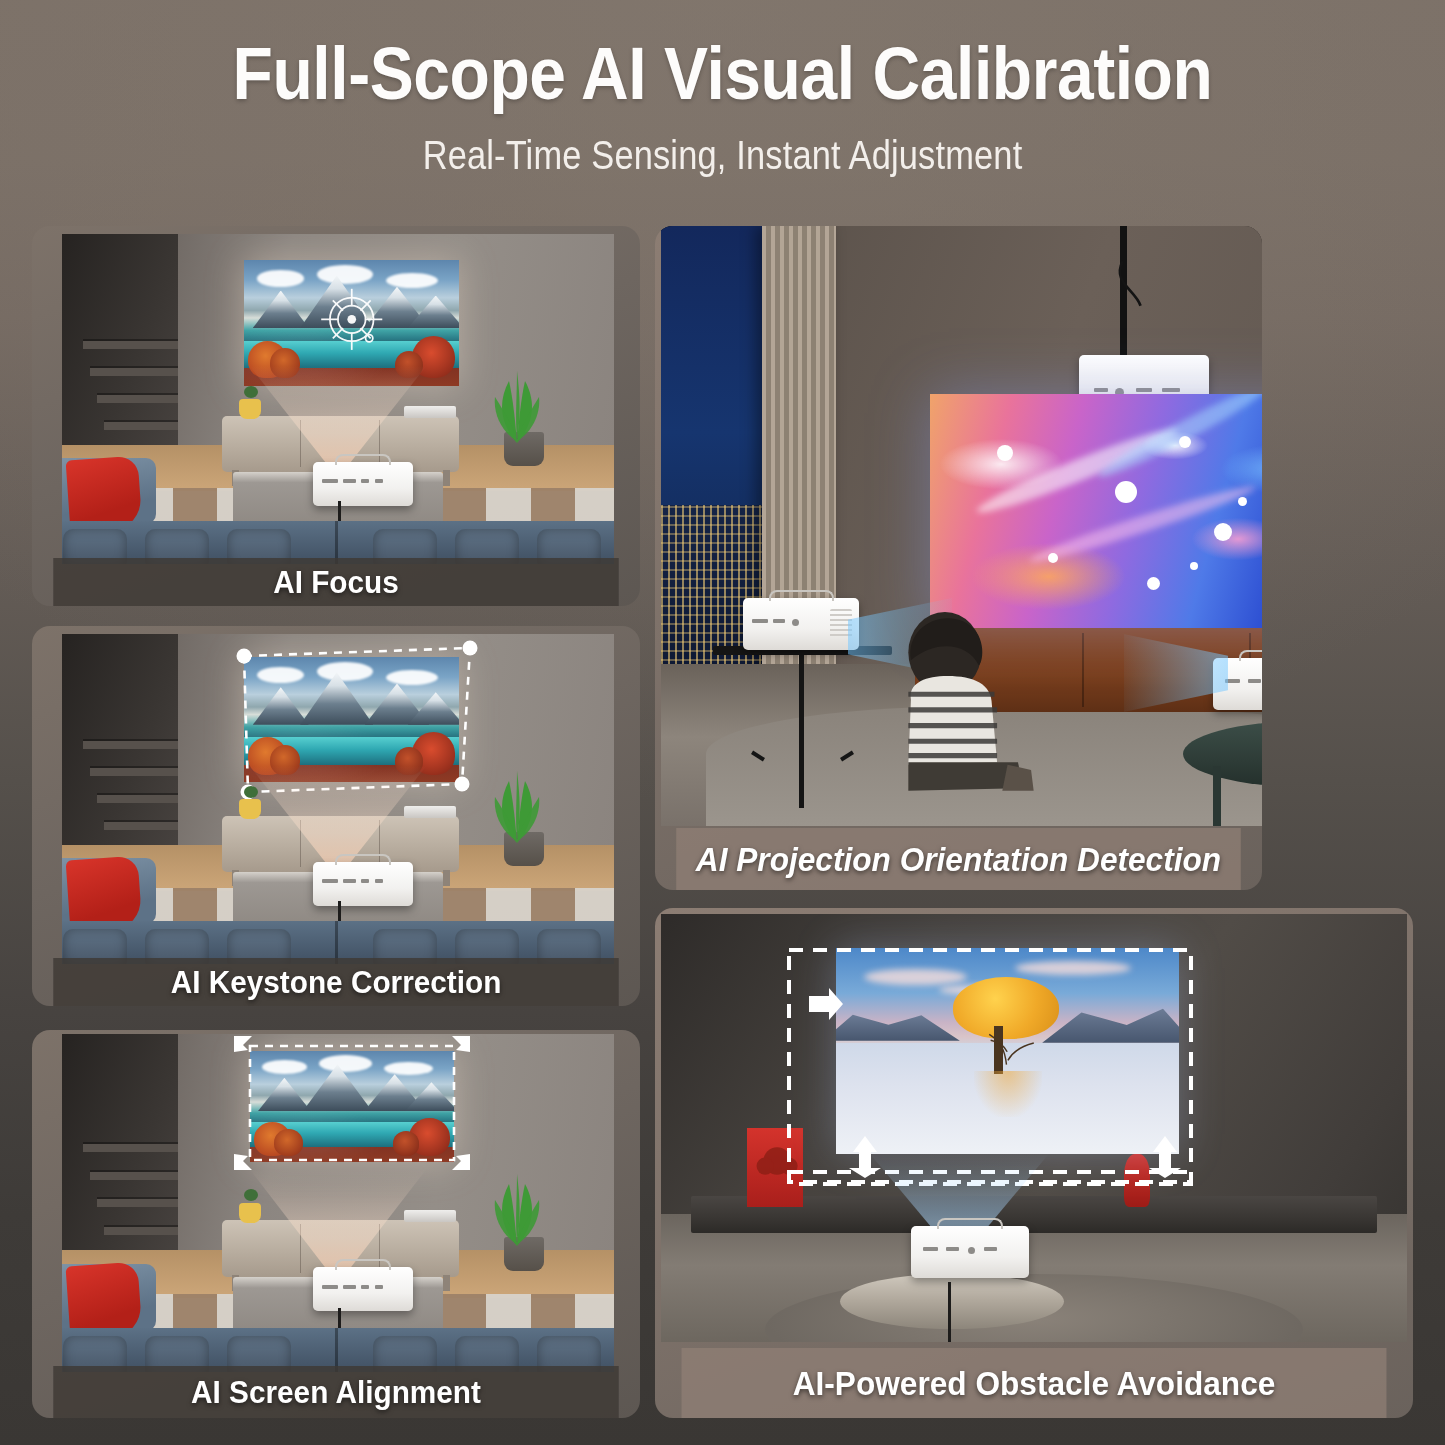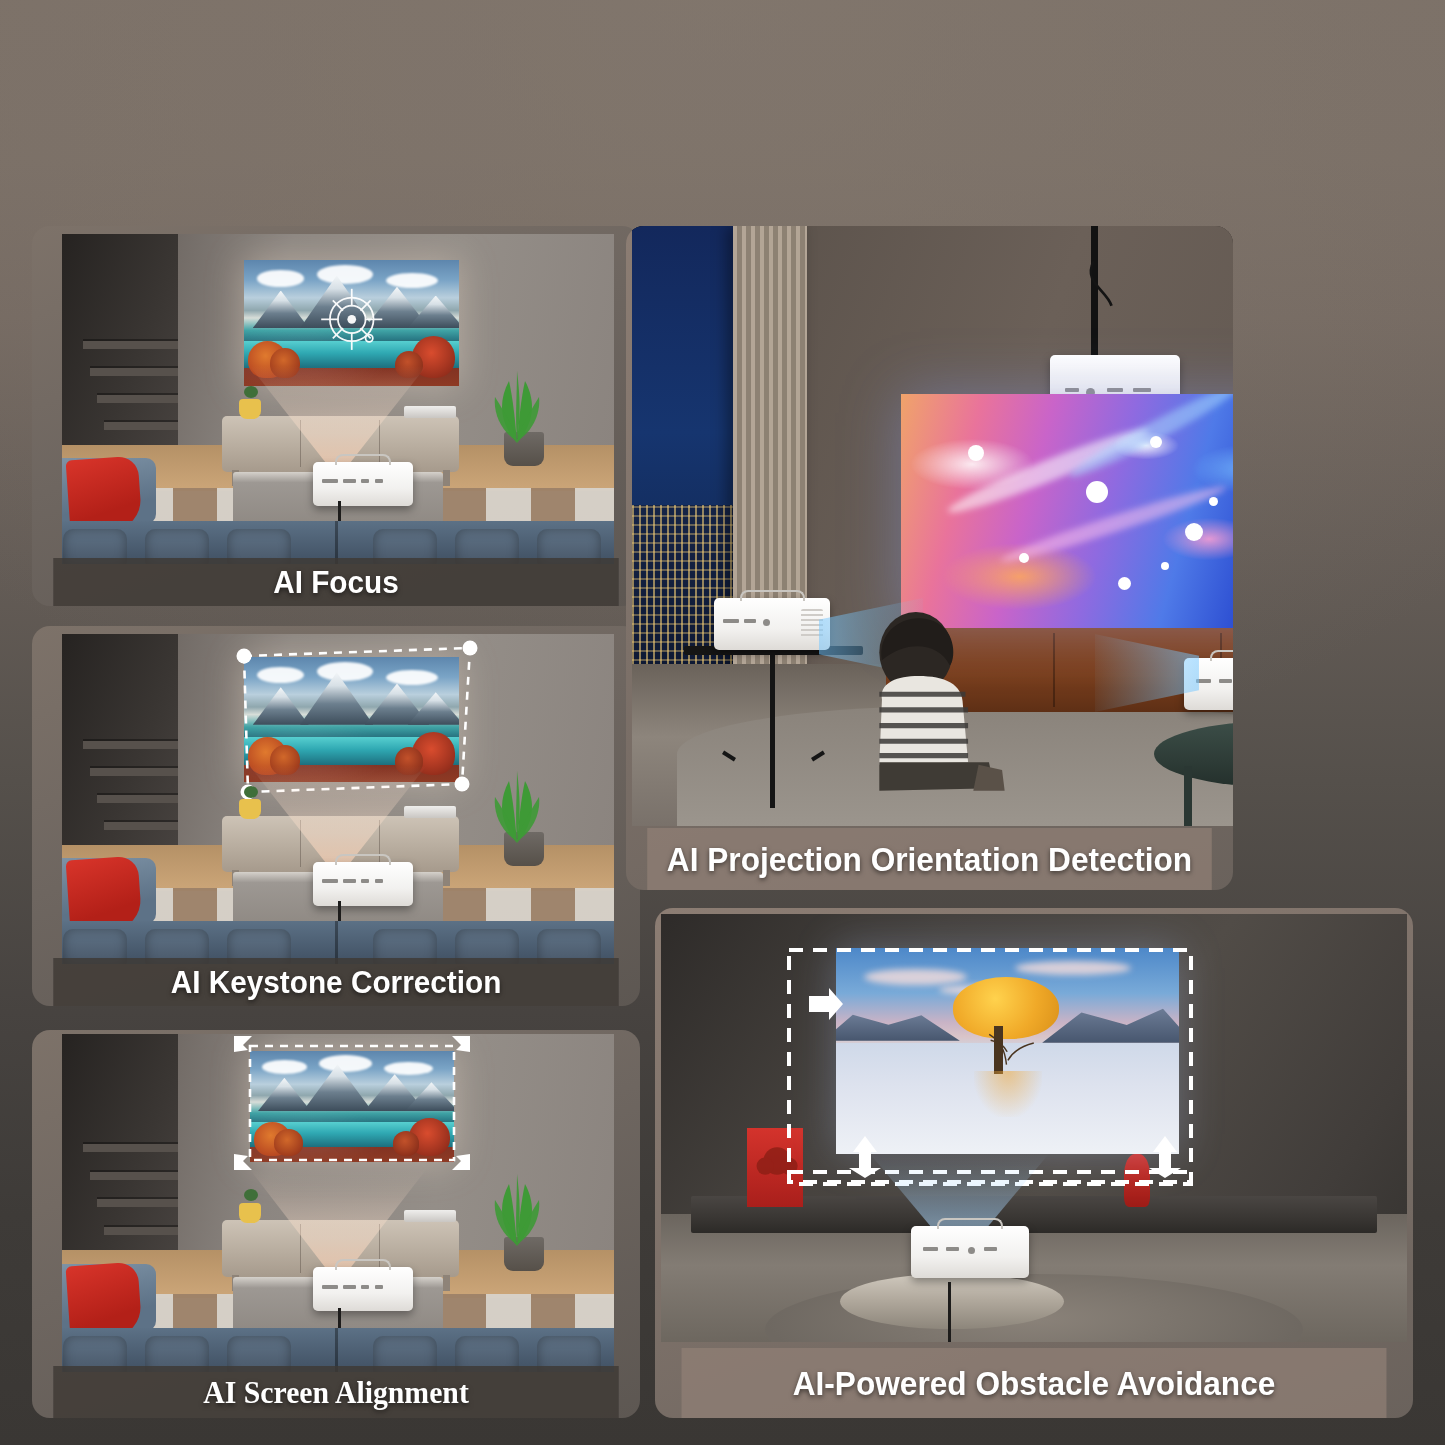--- a/index.html
+++ b/index.html
@@ -43,22 +43,22 @@
     color:#ffffff;font-weight:bold;
     text-shadow:0 2px 6px rgba(0,0,0,0.55);
     transform:scaleX(0.93);transform-origin:50% 50%;
   }
   .cap-dark{background:rgba(62,57,53,0.82);}
   .cap-warm{background:rgba(145,128,118,0.70);}
 
   
   #card-focus{left:32px;top:226px;width:608px;height:380px;}
   #card-keystone{left:32px;top:626px;width:608px;height:380px;}
-  #card-align{left:32px;top:1030px;width:608px;height:388px;font-family:Liberation Serif, serif;}
-  #card-orient{left:626px;top:226px;width:607px;height:664px;}
+  #card-align{left:32px;top:1030px;width:608px;height:388px;}
+  #card-orient{left:655px;top:226px;width:607px;height:664px;font-style:italic;}
   #card-obstacle{left:655px;top:908px;width:758px;height:510px;}
 
   #card-focus .photo,#card-keystone .photo{left:30px;top:8px;width:552px;height:330px;}
   #card-align .photo{left:30px;top:4px;width:552px;height:338px;}
   #card-orient .photo{left:6px;top:0px;width:746px;height:600px;}
   #card-obstacle .photo{left:6px;top:6px;width:746px;height:428px;}
 
   #card-focus .caption,#card-keystone .caption{height:48px;font-size:32px;}
   #card-align .caption{height:52px;font-size:32px;}
   #card-orient .caption{height:62px;font-size:34px;}
@@ -146,20 +146,24 @@
   .lt-cloud{position:absolute;background:rgba(255,225,220,0.75);border-radius:50%;filter:blur(3px);}
   .lt-mtn{position:absolute;background:linear-gradient(180deg,#6f7f99 0%,#47566e 100%);}
   .lt-canopy{position:absolute;border-radius:50% 50% 46% 46%;background:radial-gradient(circle at 40% 35%,#ffd24d 0%,#f0a928 55%,#d88f18 100%);}
   .lt-trunk{position:absolute;background:#4a3520;}
 </style>
 </head>
 <body>
 
 <div class="page">
 
+  <div class="header">
+    <h1 class="title">Full-Scope AI Visual Calibration</h1>
+    <p class="subtitle">Real-Time Sensing, Instant Adjustment</p>
+  </div>
 
   <div class="card left" id="card-keystone">
     <div class="photo">
       <div class="scene">
         <div class="lr-wall"></div>
         <div class="lr-stairwell">
           <div class="lr-step" style="left:18%;top:44%;width:82%;height:8px;"></div>
           <div class="lr-step" style="left:24%;top:55%;width:76%;height:8px;"></div>
           <div class="lr-step" style="left:30%;top:66%;width:70%;height:8px;"></div>
           <div class="lr-step" style="left:36%;top:77%;width:64%;height:8px;"></div>

